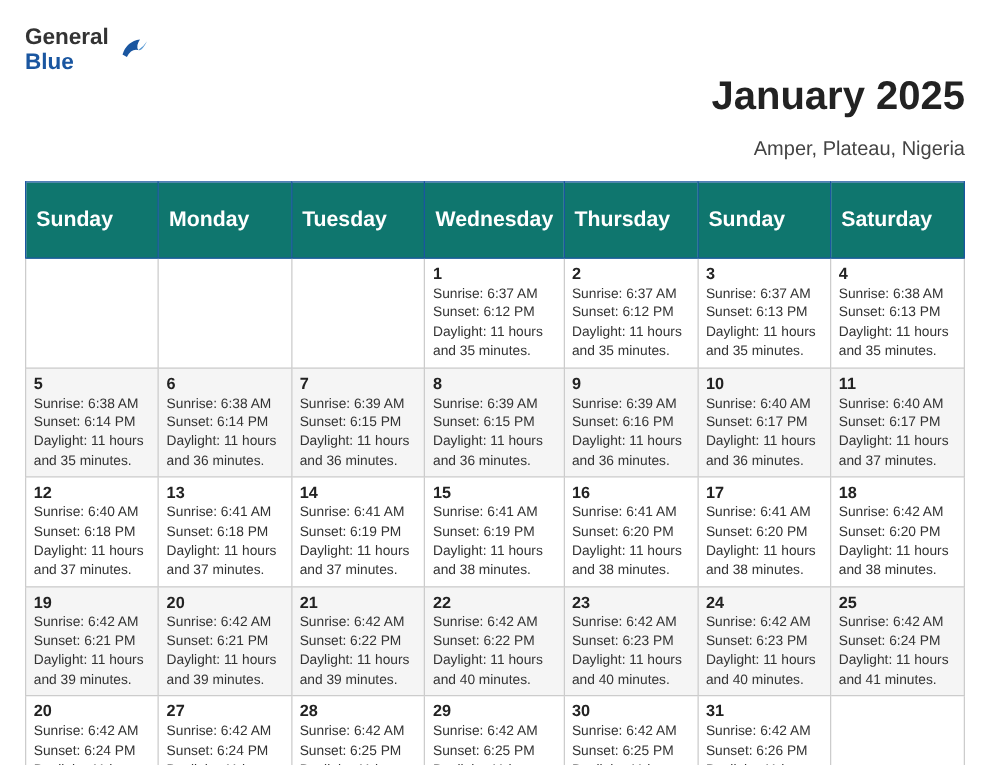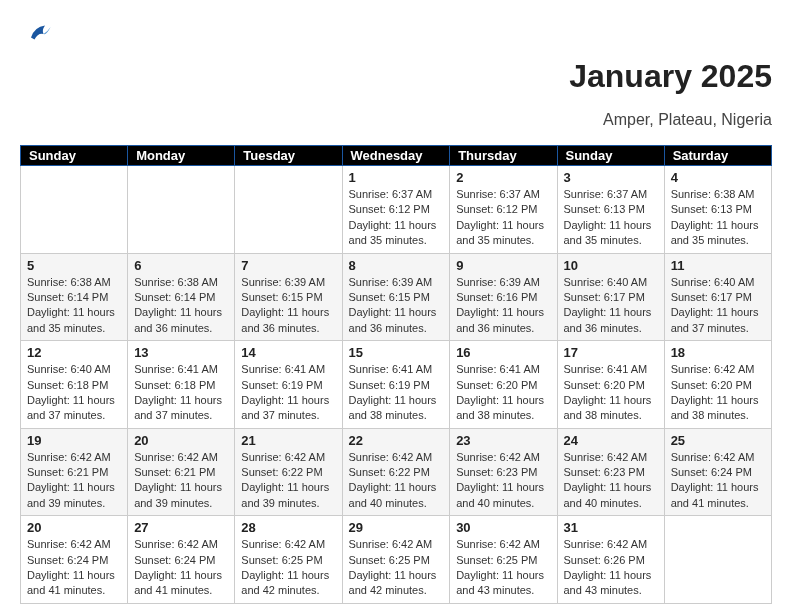--- a/index.html
+++ b/index.html
@@ -49,25 +49,25 @@
       font-weight: normal;
       color: #444;
       margin-top: 16px;
     }
     .calendar {
       width: 100%;
       border-collapse: collapse;
       border: 1px solid #ccc;
     }
     .calendar th {
-      background: #000000;
+      background: #0f766e;
       color: #fff;
       text-align: left;
-      padding: 2px 8px;
-      font-size: 13px;
+      padding: 20px 8px;
+      font-size: 17px;
       border: 1px solid #1a56a0;
     }
     .calendar td {
       border: 1px solid #ccc;
       vertical-align: top;
       padding: 4px 6px;
       width: 108px;
       min-height: 80px;
       background: #fff;
     }
@@ -87,20 +87,24 @@
     }
     .empty-cell {
       background: #fff !important;
     }
   </style>
 </head>
 <body>
 
 <div class="header">
   <div class="logo">
+    <div class="logo-text">
+      <span class="logo-general">General</span>
+      <span class="logo-blue">Blue</span>
+    </div>
     <svg class="logo-bird" viewBox="0 0 40 40">
       <path d="M10,25 Q15,10 30,8 Q25,15 28,20 Q20,18 15,28 Z" fill="#1a56a0"></path>
       <path d="M28,20 Q35,15 38,10 Q32,22 28,20 Z" fill="#5b9bd5"></path>
     </svg>
   </div>
   <div class="title-block">
     <h1>January 2025</h1>
     <h2>Amper, Plateau, Nigeria</h2>
   </div>
 </div>

